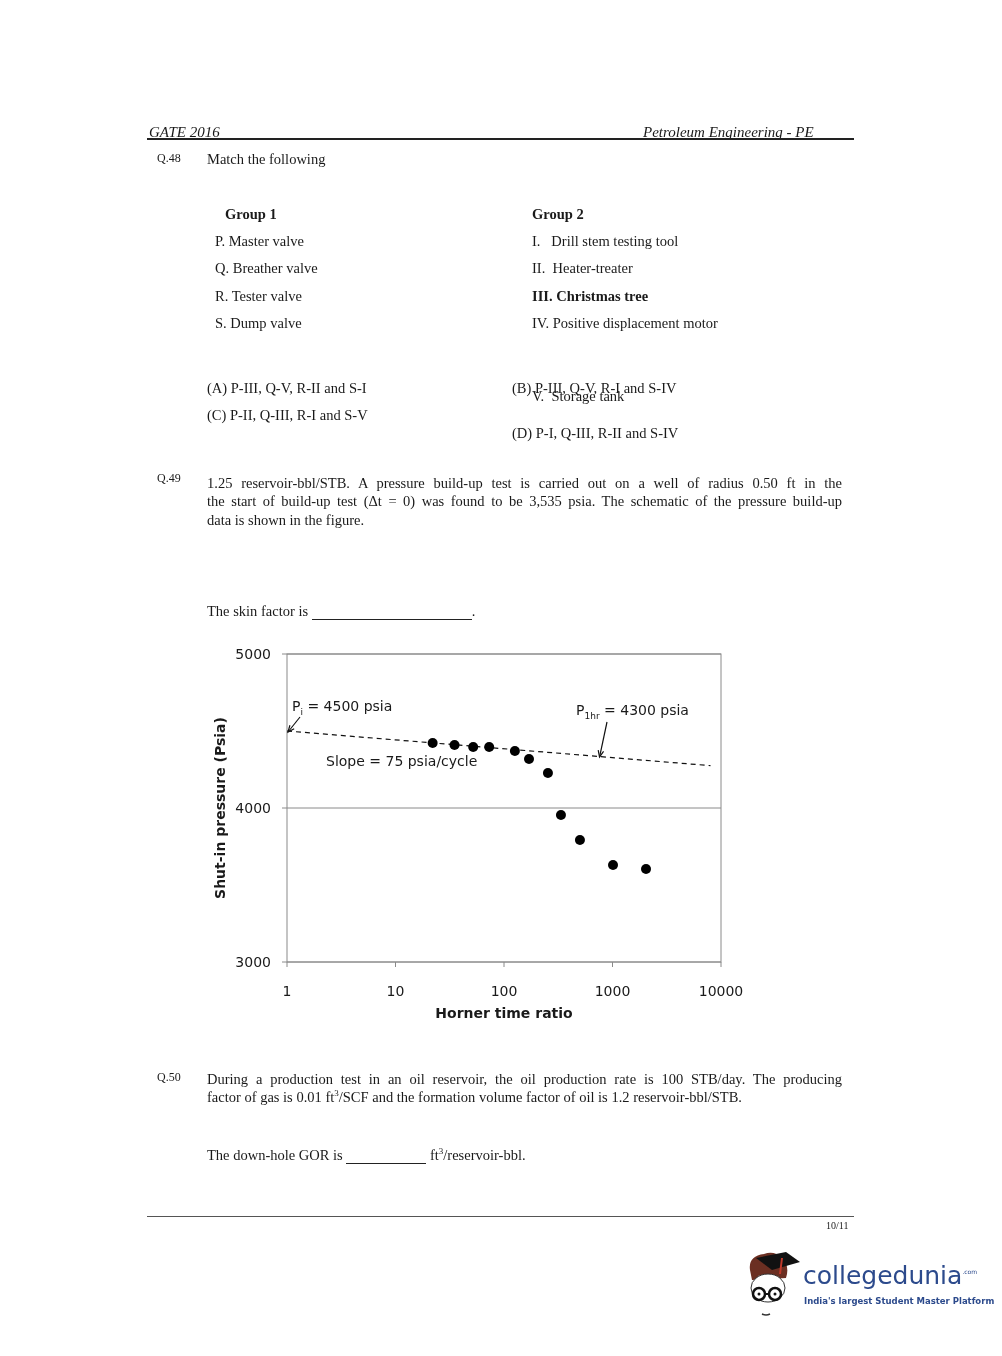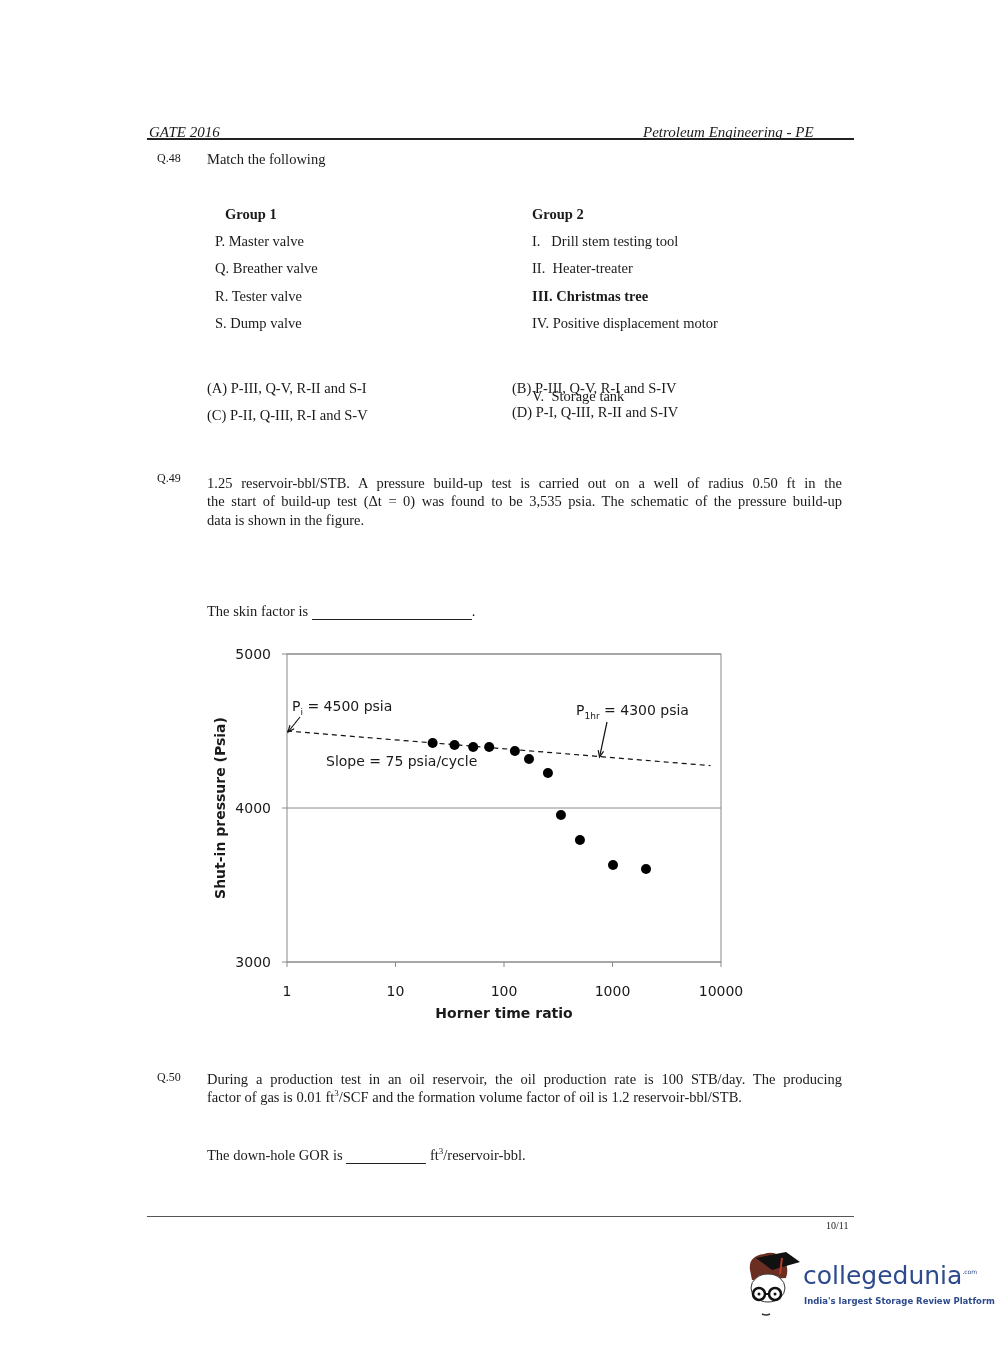--- a/index.html
+++ b/index.html
@@ -39,21 +39,21 @@
 <div class="abs q bold" style="left:532px; top:206px;">Group 2</div>
 <div class="abs q" style="left:532px; top:233px; white-space:pre;">I.   Drill stem testing tool</div>
 <div class="abs q" style="left:532px; top:260px; white-space:pre;">II.  Heater-treater</div>
 <div class="abs q" style="left:532px; top:288px; white-space:pre;font-weight:bold;">III. Christmas tree</div>
 <div class="abs q" style="left:532px; top:315px; white-space:pre;">IV. Positive displacement motor</div>
 <div class="abs q" style="left:532px; top:342px; white-space:pre;margin-top:46px;">V.  Storage tank</div>
 
 <div class="abs q" style="left:207px; top:380px;">(A) P-III, Q-V, R-II and S-I</div>
 <div class="abs q" style="left:512px; top:380px;">(B) P-III, Q-V, R-I and S-IV</div>
 <div class="abs q" style="left:207px; top:407px;">(C) P-II, Q-III, R-I and S-V</div>
-<div class="abs q" style="left:512px; top:404px;">(D) P-I, Q-III, R-II and S-IV</div>
+<div class="abs q" style="left:512px; top:425px;">(D) P-I, Q-III, R-II and S-IV</div>
 
 <div class="abs qnum" style="left:157px; top:471px;">Q.49</div>
 <div class="para" style="left:207px; top:474px; width:635px;">
   <span class="line">1.25 reservoir-bbl/STB. A pressure build-up test is carried out on a well of radius 0.50 ft in the</span>
   <span class="line">the start of build-up test (Δt = 0) was found to be 3,535 psia. The schematic of the pressure build-up</span>
   <span class="line last">data is shown in the figure.</span>
 </div>
 <div class="abs q" style="left:207px; top:603px;">
   <span>The skin factor is</span>
   <span class="blank" style="width:160px;"></span><span>.</span>
@@ -125,14 +125,14 @@
     <line x1="40" y1="10" x2="38" y2="26" stroke="#c0392b" stroke-width="2"></line>
     <ellipse cx="26" cy="40" rx="17" ry="14" fill="#fff" stroke="#333" stroke-width="1"></ellipse>
     <circle cx="17" cy="46" r="6" fill="none" stroke="#111" stroke-width="2.5"></circle>
     <circle cx="33" cy="46" r="6" fill="none" stroke="#111" stroke-width="2.5"></circle>
     <line x1="23" y1="46" x2="27" y2="46" stroke="#111" stroke-width="2"></line>
     <circle cx="17" cy="46" r="1.5" fill="#111"></circle>
     <circle cx="33" cy="46" r="1.5" fill="#111"></circle>
     <path d="M20 66 Q24 68 28 66" stroke="#333" stroke-width="1.5" fill="none"></path>
   </svg>
   <div class="abs brand" style="left:61px; top:13px; font-size:25px; color:#2c4a8c;"><span>collegedunia</span><span style="font-size:6px; vertical-align:10px;">.com</span></div>
-  <div class="abs brand" style="left:62px; top:48px; font-size:8.5px; font-weight:bold; color:#2c4a8c;">India's largest Storage Review Platform</div>
+  <div class="abs brand" style="left:62px; top:48px; font-size:8.5px; font-weight:bold; color:#2c4a8c;">India's largest Student Master Platform</div>
 </div>
 
 </body></html>

